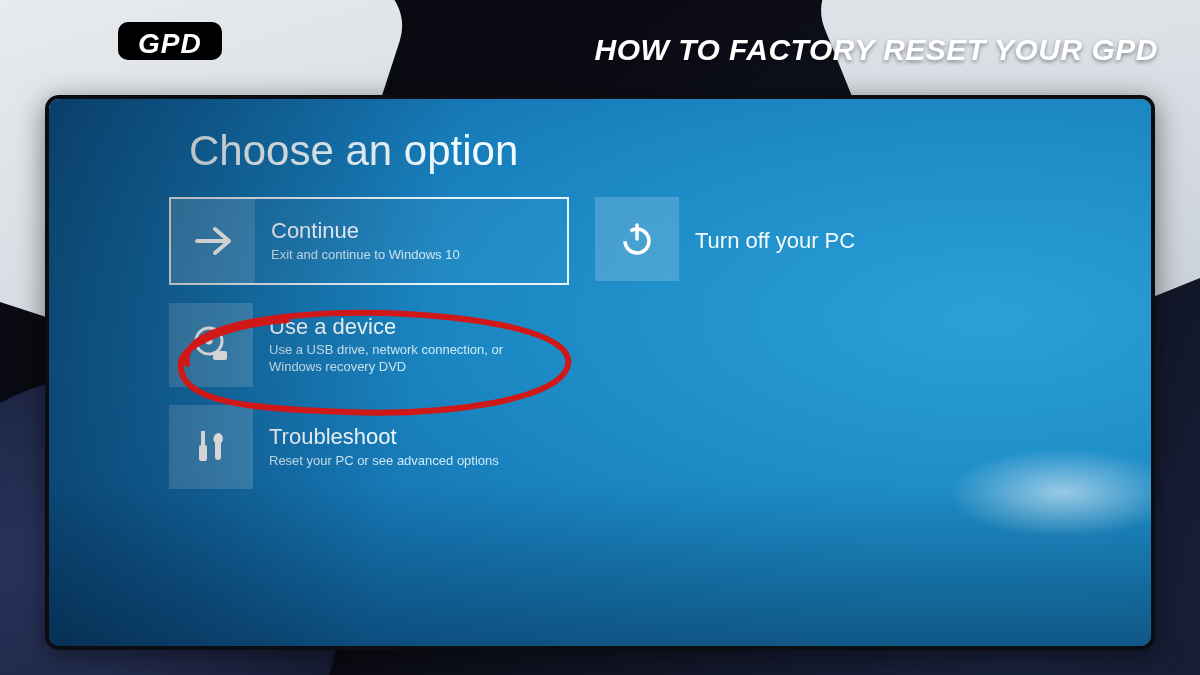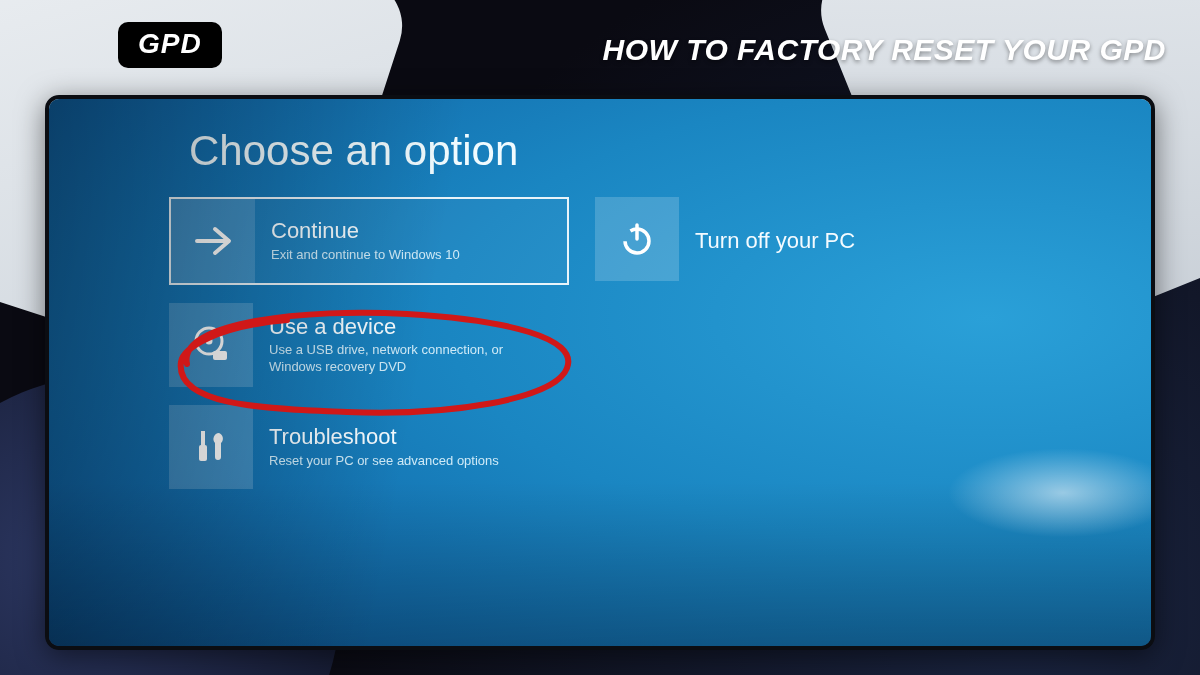--- a/index.html
+++ b/index.html
@@ -26,30 +26,30 @@
     position:absolute; top:-110px; right:-90px; width:420px; height:420px;
     background: linear-gradient(200deg,#e9edf1,#c6cdd5);
     transform: rotate(-22deg); border-radius: 48px;
   }
   .bg-shape-bl {
     position:absolute; bottom:-160px; left:-120px; width:460px; height:460px;
     background: radial-gradient(circle at 40% 40%, #2b3660, #101426);
     border-radius: 50%;
   }
   .header {
-    position: absolute; top: 22px; left: 0; right: 0; height: 56px;
+    position: absolute; top: 22px; left: 0; right: 8px; height: 56px;
     display: flex; align-items: center; justify-content: flex-end;
     padding: 0 34px 0 118px;
     z-index: 5;
     margin-left: 40px;
   }
   .logo-badge {
     position:absolute; left:118px; top:22px;
     background:#000; color:#fff; border-radius:10px;
-    padding: 6px 20px 8px; font-weight:900; font-size:28px;
+    padding: 6px 20px 0; font-weight:900; font-size:28px;
     letter-spacing:1px; font-style:italic;
     z-index:6;
   }
   .header-title {
     margin-left:auto;
     color:#fff; font-weight:900; font-style:italic;
     font-size:30px; letter-spacing:0.5px;
     text-shadow: 0 2px 4px rgba(0,0,0,0.4);
   }
 

